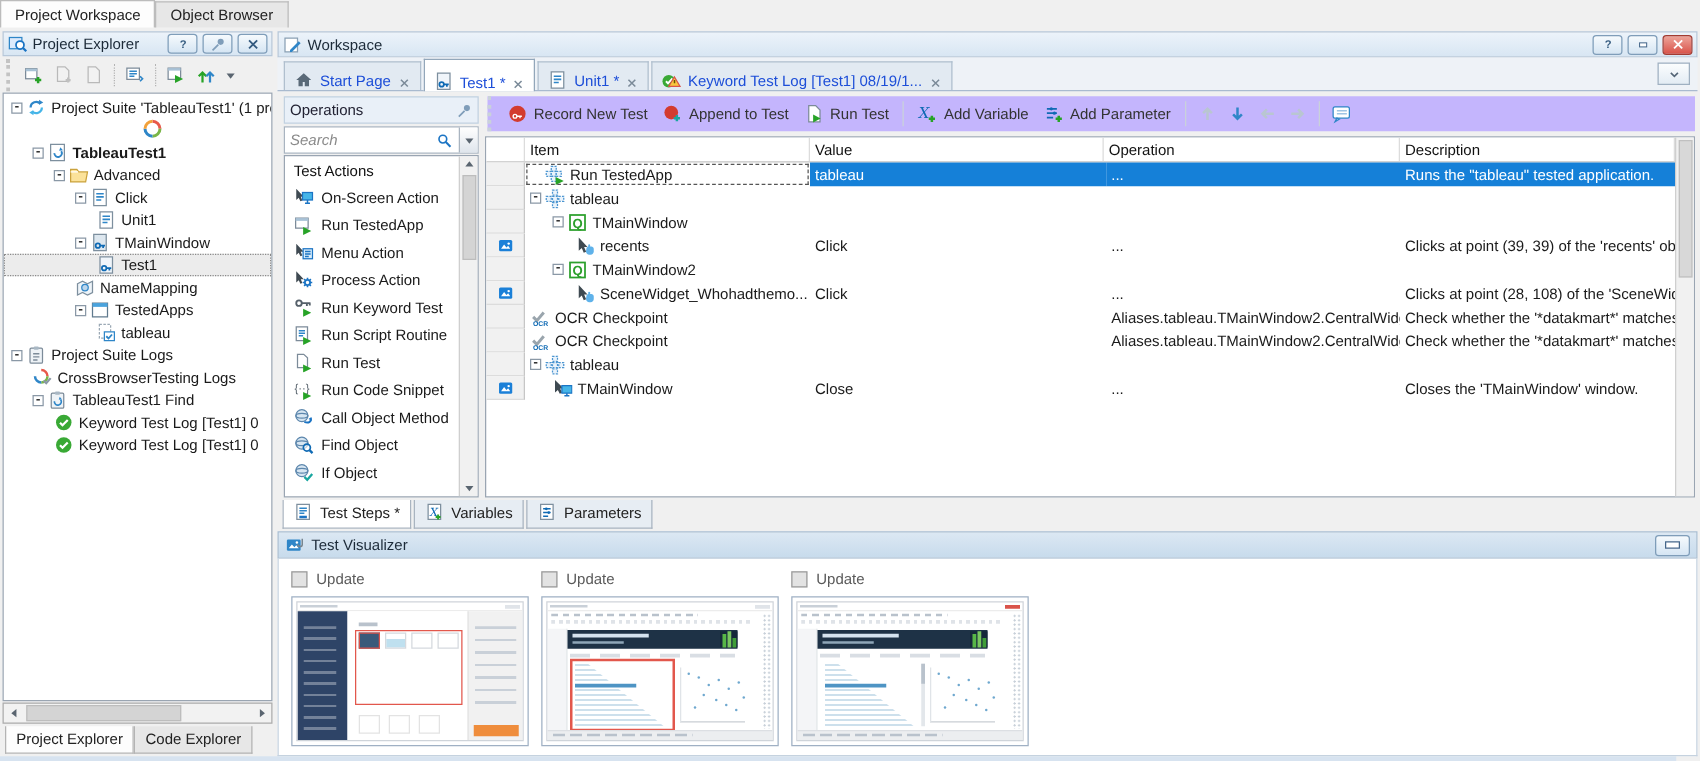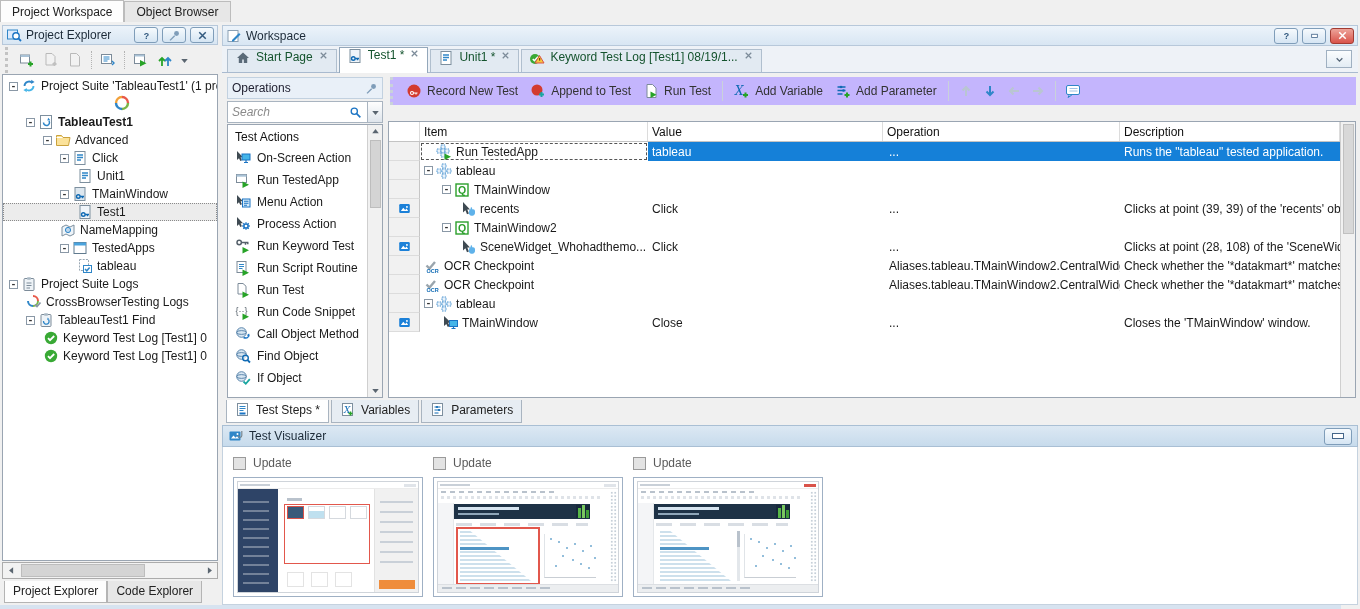--- a/index.html
+++ b/index.html
@@ -36,21 +36,21 @@
   .hs-arrow { width:16px; height:15px; display:flex; align-items:center; justify-content:center; }
   .hs-sp { flex:1; }
   .pe-tabs { flex:0 0 24px; display:flex; align-items:flex-start; padding-left:2px; margin-top:2px; }
   .pe-tab { padding:3px 8px 4px; border:1px solid #b4b4b4; border-top:none; background:#e7e7e7; color:#222; }
   .pe-tab.active { background:#fdfdfd; }
 
   
   .main-dock { position:absolute; left:222px; top:25px; width:1136px; height:580px; display:flex; flex-direction:column; }
   .ws-header { height:21px; flex:0 0 21px; }
   .doc-tabs { flex:0 0 27px; display:flex; align-items:flex-end; padding-left:5px; background:#eef2f7; border-bottom:1px solid #a9bACF; border-bottom:1px solid #a9bacf; position:relative; }
-  .doc-tab { height:23px; display:flex; align-items:flex-start; gap:5px; padding:0 7px; border:1px solid #b0bfce; border-bottom:none; background:#e2eaf2; margin-right:2px; color:#14532d; white-space:nowrap; }
+  .doc-tab { height:23px; display:flex; align-items:flex-end; gap:5px; padding:0 7px; border:1px solid #b0bfce; border-bottom:none; background:#e2eaf2; margin-right:2px; color:#1d4ed8; white-space:nowrap; }
   .doc-tab.active { background:#fff; height:26px; margin-bottom:-1px; border-color:#93a7ba; }
   .tab-x { width:11px; height:11px; flex-basis:11px; color:#7c8b99; }
   .tab-list-btn { position:absolute; right:6px; bottom:4px; width:26px; height:18px; border:1px solid #9fb0c1; background:linear-gradient(#fbfdfe,#e3ecf4); display:flex; align-items:center; justify-content:center; }
 
   .content-row { flex:1; display:flex; gap:5px; padding:4px 2px 0 5px; min-height:0; }
   
   .ops-panel { width:156px; flex:0 0 156px; display:flex; flex-direction:column; }
   .ops-header { height:22px; flex:0 0 22px; background:#e9f0f8; border:1px solid #c2d1e0; display:flex; align-items:center; padding:0 4px; color:#223; }
   .ops-header .sp { flex:1; }
   .search-box { height:22px; flex:0 0 22px; margin-top:2px; border:1px solid #a9b4c0; background:#fff; display:flex; align-items:center; }
@@ -66,21 +66,21 @@
   .os-sp { flex:1; }
 
   
   .editor { flex:1; display:flex; flex-direction:column; min-width:0; }
   .kw-toolbar { height:28px; flex:0 0 28px; display:flex; align-items:center; gap:2px; background:#c4b5fd; padding-left:8px; border-left:3px dotted #c9d2da; margin-left:2px; }
   .tb-btn { display:flex; align-items:center; gap:5px; padding:2px 5px; color:#333; white-space:nowrap; }
   .tb-sep { width:1px; height:20px; background:#c9d2da; margin:0 4px; }
   .tb-arrow { display:inline-flex; width:16px; height:16px; margin:0 3px; }
   .dis { color:#b9c6d1; } .en { color:#2f86c8; }
 
-  .grid { flex:1; margin-top:16px; border:1px solid #9aa5b2; background:#fff; position:relative; display:flex; flex-direction:column; min-height:0; }
+  .grid { flex:1; margin-top:4px; border:1px solid #9aa5b2; background:#fff; position:relative; display:flex; flex-direction:column; min-height:0; }
   .grid-inner { flex:1; display:flex; flex-direction:column; margin-right:15px; min-height:0; overflow:hidden; }
   .grid-header { display:flex; height:20px; flex:0 0 20px; background:#fff; border-bottom:1px solid #c4c4c4; }
   .gh { padding:3px 4px; border-right:1px solid #dcdcdc; white-space:nowrap; overflow:hidden; color:#111; }
   .c-gutter { width:31px; flex:0 0 31px; }
   .c-item { width:228px; flex:0 0 228px; }
   .c-op { width:237px; flex:0 0 237px; }
   .c-val { width:235px; flex:0 0 235px; }
   .c-desc { flex:1; min-width:0; }
   .g-row { display:flex; height:19px; flex:0 0 19px; align-items:stretch; }
   .g-gutter { width:31px; flex:0 0 31px; background:#f1f1f1; border-right:1px solid #c6c6c6; border-bottom:1px solid #dcdcdc; display:flex; align-items:center; justify-content:center; }

